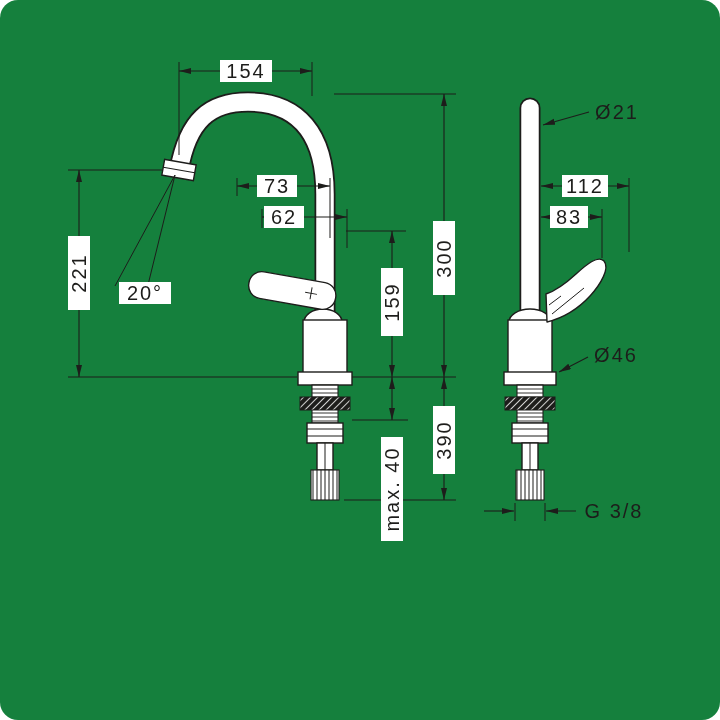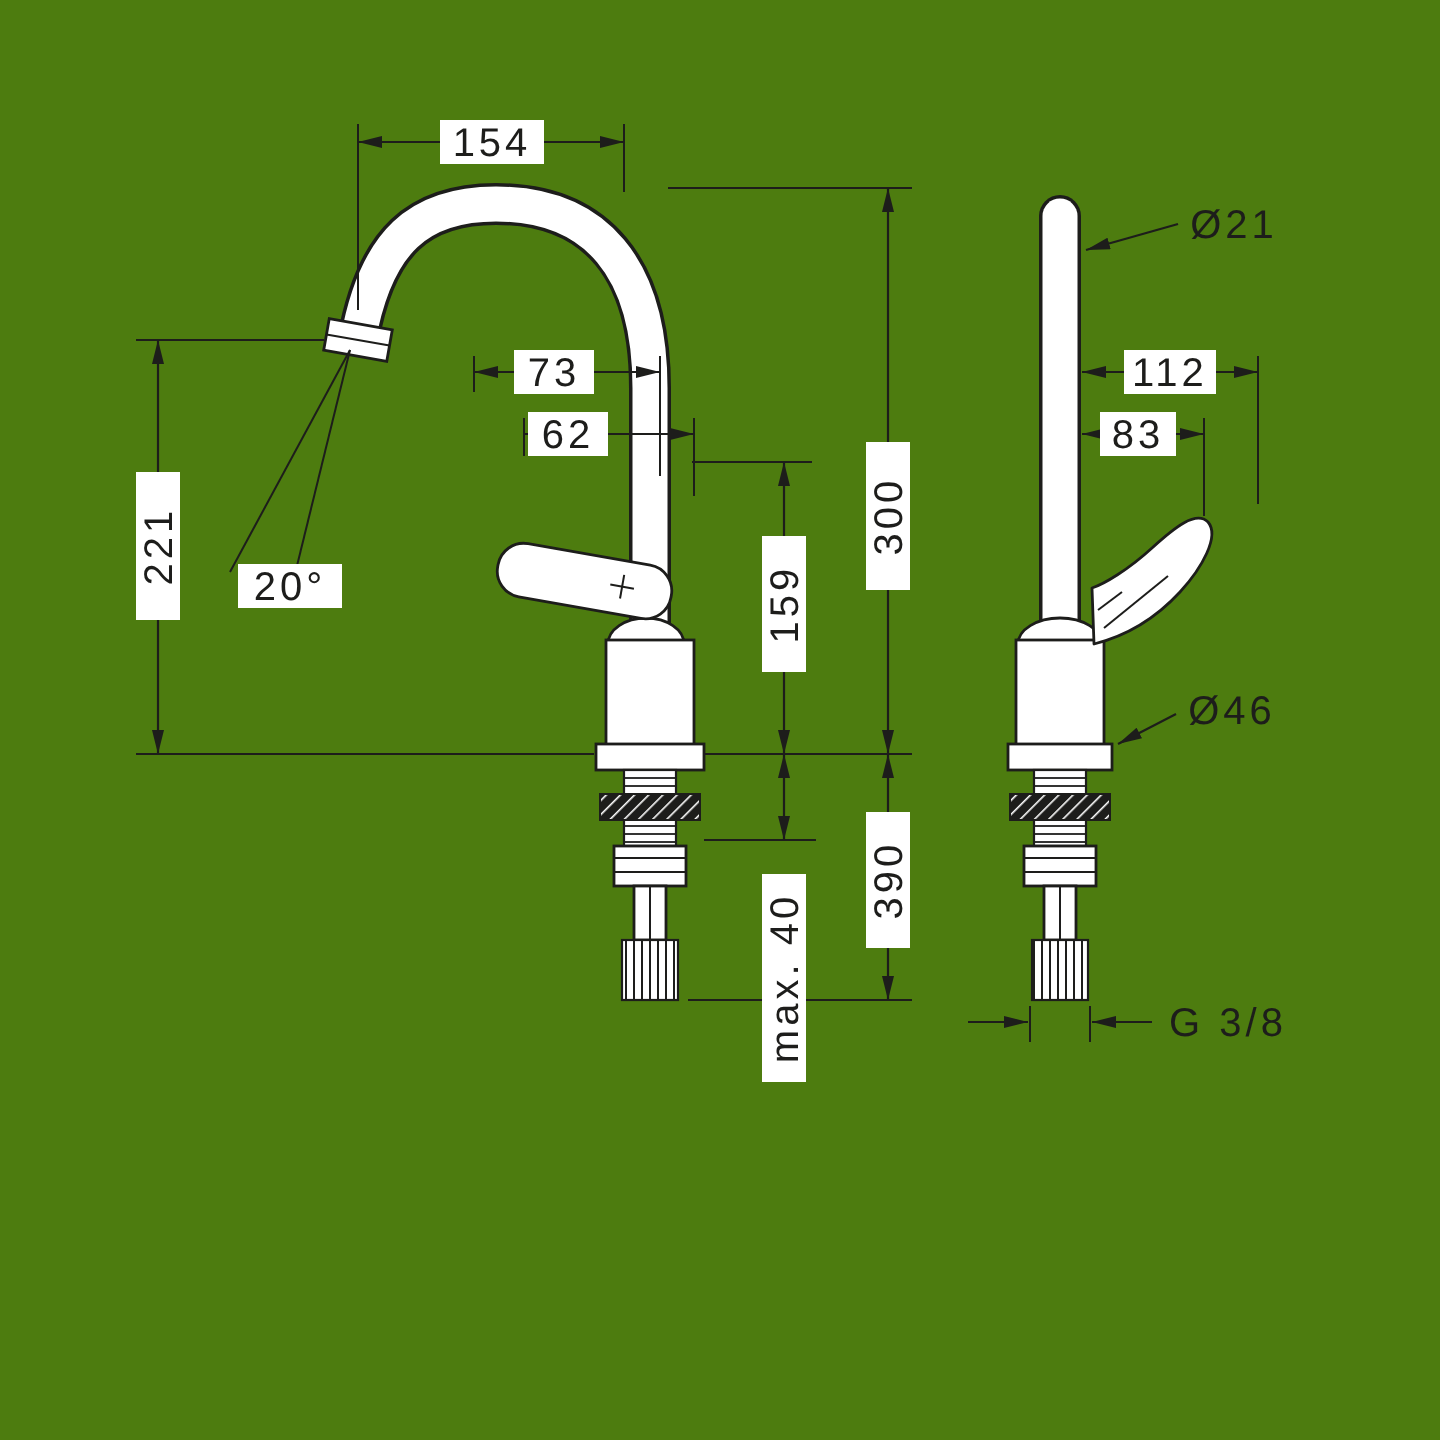--- a/index.html
+++ b/index.html
@@ -1,16 +1,16 @@
 <!DOCTYPE html>
 <html><head>
 <meta charset="utf-8">
 <style>
   html,body{margin:0;padding:0;background:#ffffff;}
-  .stage{width:720px;height:720px;background:#4d7c0f;position:relative;overflow:hidden;}
+  .stage{width:720px;height:720px;background:#15803d;position:relative;overflow:hidden;border-radius:18px;}
   svg{display:block;}
   text{
     font-family:"Liberation Sans","DejaVu Sans",sans-serif;
     font-size:20px;
     letter-spacing:2px;
     fill:#1d1d1b;
   }
   .dim{stroke:#1d1d1b;stroke-width:1.1;fill:none;}
   .ext{stroke:#1d1d1b;stroke-width:1.0;fill:none;}
   .out{stroke:#1d1d1b;stroke-width:1.4;fill:#ffffff;}

